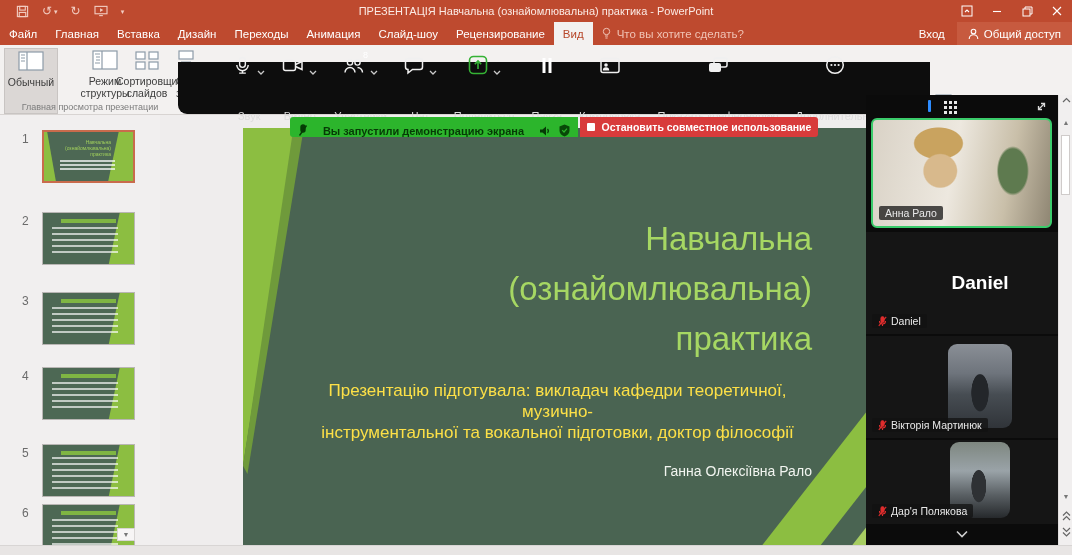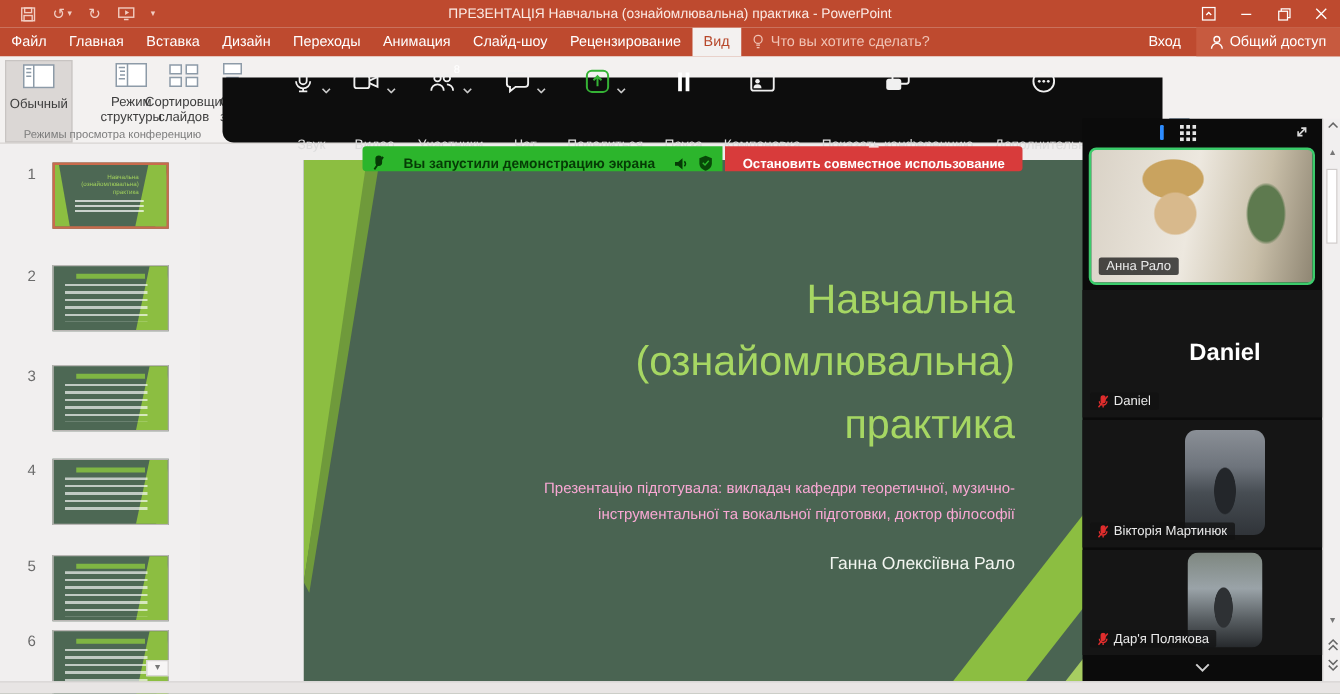--- a/index.html
+++ b/index.html
@@ -55,21 +55,21 @@
   .zbadge { position:absolute; top:-4px; right:10px; font-size:9px; color:#fff; }
   .chev svg { display:block; }
 
   
   .banner-green { position:absolute; left:290px; top:117px; width:288px; height:20px; background:#2CB52C;
                   border-radius:3px 0 0 3px; display:flex; align-items:flex-end; z-index:11;
                   color:#063B06; font-weight:bold; font-size:11px; padding:0 8px; gap:8px; }
   .banner-green .msg { flex:1; text-align:center; white-space:nowrap; }
   .banner-red { position:absolute; left:580px; top:117px; width:238px; height:20px; background:#D83B3B;
                 border-radius:0 3px 3px 0; display:flex; align-items:center; justify-content:center;
-                gap:7px; z-index:11; color:#fff; font-weight:bold; font-size:10.5px; white-space:nowrap;flex-direction:column; }
+                gap:7px; z-index:11; color:#fff; font-weight:bold; font-size:10.5px; white-space:nowrap; }
   .stop-square { width:8px; height:8px; background:#fff; border-radius:1px; }
 
   
   .thumbs { position:absolute; left:0; top:115px; width:160px; height:430px; background:#F1EFEF; z-index:3; }
   .thumbrow { position:absolute; left:0; width:160px; height:55px; }
   .thumbnum { position:absolute; left:22px; top:2px; width:16px; font-size:12px; color:#6b6b6b; text-align:left; }
   .thumbbox { position:absolute; left:42px; top:0; width:93px; height:53px; background:#4D6854;
               border:1px solid #B9B6B4; overflow:hidden; }
   .thumbbox.selected { border:2px solid #C96B4C; }
   .t-wedge-r { position:absolute; right:-6px; top:-4px; width:26px; height:64px; background:#8CBE41;
@@ -94,21 +94,21 @@
   .wedge-left { position:absolute; left:0; top:0; width:100%; height:100%; background:#8CBE41;
                 clip-path:polygon(0 0, 7.2% 0, 0 81%); }
   .wedge-left2 { position:absolute; left:0; top:0; width:100%; height:100%; background:#6F9A3B;
                  clip-path:polygon(6.8% 0, 8.2% 0, 0.6% 83%, 0 81%); }
   .deco1 { position:absolute; right:128px; bottom:-62px; width:46px; height:230px; background:#8CBE41;
            transform:rotate(38deg); }
   .deco2 { position:absolute; right:88px; bottom:-84px; width:24px; height:210px; background:#A7CD61;
            transform:rotate(38deg); }
   .slide-text { position:absolute; left:60px; right:172px; top:0; text-align:right; }
   .s-title { margin-top:86px; font-size:33px; line-height:50px; color:#A6D763; }
-  .s-sub { margin-top:16px; font-size:12px; line-height:21px; color:#f9a8d4; }
+  .s-sub { margin-top:16px; font-size:17px; line-height:21px; color:#fde047;text-align:center; }
   .s-author { margin-top:20px; font-size:14px; color:#F2F5F0; }
 
   
   .zpanel { position:absolute; left:866px; top:95px; width:192px; height:450px; background:#0B0B0B; z-index:12; }
   .zpanel-top { position:absolute; left:0; top:0; width:192px; height:22px; }
   .apps-indicator { position:absolute; left:62px; top:5px; width:3px; height:12px; background:#2D8CFF; border-radius:1px; }
   .grid-icon { position:absolute; left:78px; top:5px; }
   .expand-icon { position:absolute; right:10px; top:4px; }
   .vtile { position:absolute; left:5px; top:23px; width:181px; height:110px; border:2px solid #3BCB6B;
            border-radius:6px; overflow:hidden;
@@ -282,21 +282,21 @@
         <svg width="20" height="20" viewBox="0 0 20 20">
             <g fill="#fff" stroke="#8D9BA8" stroke-width="1.2">
               <rect x="3" y="1" width="14" height="8"></rect>
               <path d="M5 12 h10 M5 15 h10 M5 18 h7" fill="none"></path>
             </g>
           </svg>
       </div>
       <span>Ст</span>
       <span style="display:block;">з</span>
     </div>
-    <div class="group-label">Режимы просмотра конференцию</div>
+    <div class="group-label">Главная просмотра презентации</div>
 
     <div class="ghosticon" style="left:363px; top:47px; width:18px; height:13px;"></div>
     <span class="checkbox" style="left:388px; top:48px;"></span>
     <span class="rlabel" style="left:404px; top:48px;">Линейка</span>
     <div class="ghosticon" style="left:545px; top:47px; width:16px; height:13px;"></div>
     <div class="ghosticon" style="left:592px; top:47px; width:13px; height:13px; border-radius:50%;"></div>
     <div class="ghosticon" style="left:643px; top:47px; width:16px; height:13px;"></div>
     <span class="coloricon" style="left:684px; top:47px;"></span>
     <span class="rlabel" style="left:700px; top:48px;">Цвет</span>
     <div class="ghosticon" style="left:742px; top:49px; width:13px; height:10px; background:#CFE1F0;"></div>

